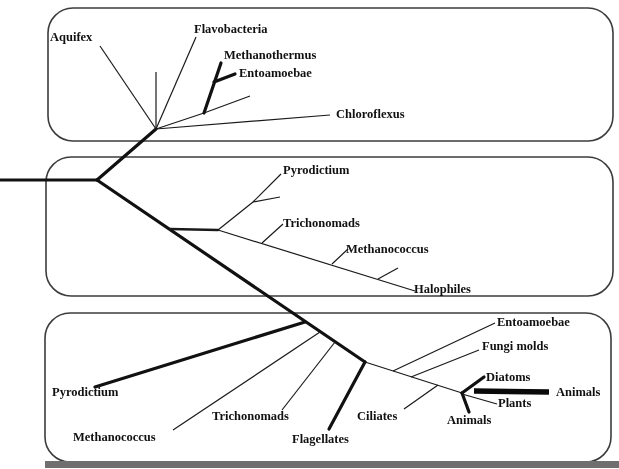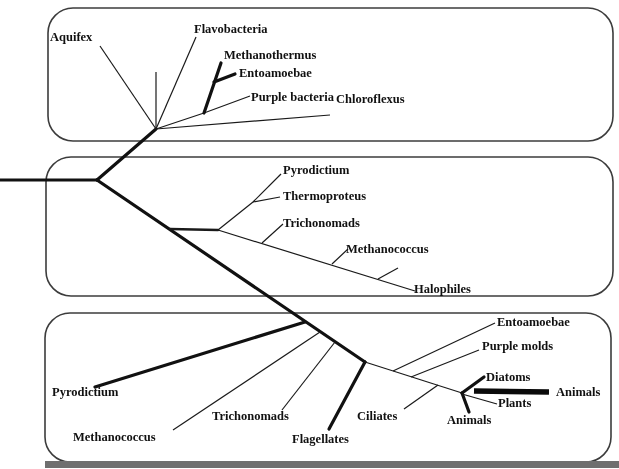--- a/index.html
+++ b/index.html
@@ -65,31 +65,29 @@
     <line class="thick" x1="462" y1="393" x2="484" y2="377"></line>
     <line class="thick" x1="462" y1="393" x2="469" y2="412"></line>
     <line class="thin" x1="462" y1="394" x2="497" y2="404"></line>
     <line class="xthick" x1="474" y1="391" x2="549" y2="392"></line>
   </svg>
 
   <span class="lbl" style="left:50px;top:30px">Aquifex</span>
   <span class="lbl" style="left:194px;top:22px">Flavobacteria</span>
   <span class="lbl" style="left:224px;top:48px">Methanothermus</span>
   <span class="lbl" style="left:239px;top:66px">Entoamoebae</span>
-  <span class="lbl" style="left:251px;top:90px">Purple bacteria</span>
-  <span class="lbl" style="left:336px;top:92px">Chloroflexus</span>
+  <span class="lbl" style="left:336px;top:107px">Chloroflexus</span>
 
   <span class="lbl" style="left:283px;top:163px">Pyrodictium</span>
-  <span class="lbl" style="left:283px;top:189px">Thermoproteus</span>
   <span class="lbl" style="left:283px;top:216px">Trichonomads</span>
   <span class="lbl" style="left:346px;top:242px">Methanococcus</span>
   <span class="lbl" style="left:414px;top:282px">Halophiles</span>
 
   <span class="lbl" style="left:497px;top:315px">Entoamoebae</span>
-  <span class="lbl" style="left:482px;top:339px">Purple molds</span>
+  <span class="lbl" style="left:482px;top:339px">Fungi molds</span>
   <span class="lbl" style="left:486px;top:370px">Diatoms</span>
   <span class="lbl" style="left:556px;top:385px">Animals</span>
   <span class="lbl" style="left:498px;top:396px">Plants</span>
   <span class="lbl" style="left:447px;top:413px">Animals</span>
   <span class="lbl" style="left:357px;top:409px">Ciliates</span>
   <span class="lbl" style="left:292px;top:432px">Flagellates</span>
   <span class="lbl" style="left:212px;top:409px">Trichonomads</span>
   <span class="lbl" style="left:73px;top:430px">Methanococcus</span>
   <span class="lbl" style="left:52px;top:385px">Pyrodictium</span>
 

